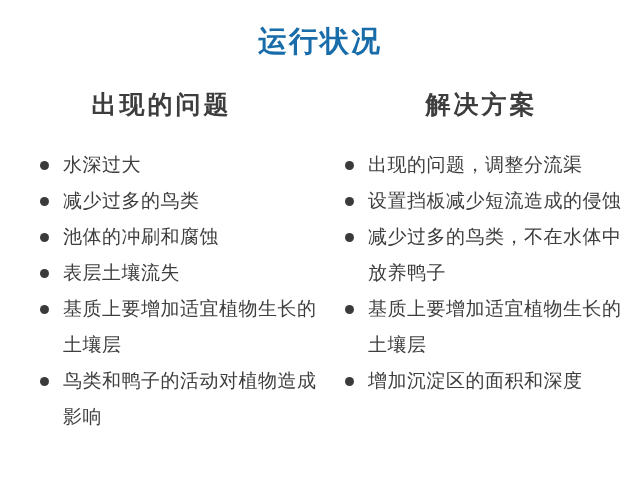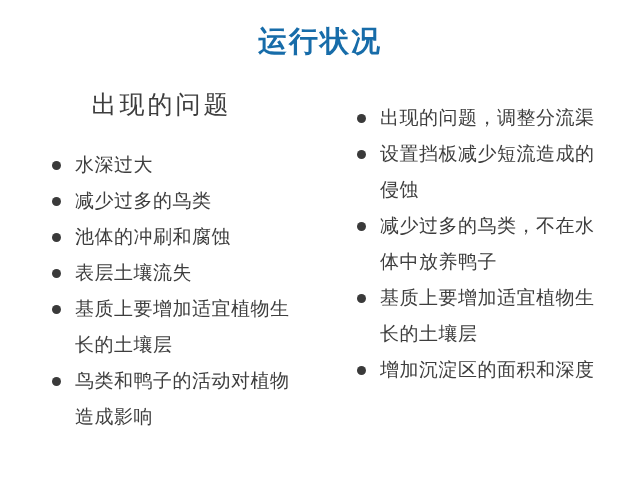--- a/index.html
+++ b/index.html
@@ -36,30 +36,30 @@
     gap: 24px;
   }
   .col {
     flex: 1 1 50%;
     min-width: 0;
   }
   .col-header {
     margin: 0 0 26px 0;
     text-align: center;
     font-size: 25px;
-    font-weight: normal;
+    font-weight: bold;
     letter-spacing: 3px;
     color: #3d3d3d;
   }
   .col:first-child .col-header {
     margin-right: 30px; 
   }
   .bullet-list {
     list-style: none;
-    margin: 12px;
+    margin: 0;
     padding: 0;
     font-size: 19px;
     line-height: 36px;
   }
   .bullet-item {
     display: flex;
     align-items: flex-start;
   }
   .dot {
     flex: 0 0 auto;
@@ -106,20 +106,21 @@
           <span class="item-text">基质上要增加适宜植物生长的土壤层</span>
         </li>
         <li class="bullet-item">
           <span class="dot"></span>
           <span class="item-text">鸟类和鸭子的活动对植物造成影响</span>
         </li>
       </ul>
     </section>
 
     <section class="col">
+      <h2 class="col-header">解决方案</h2>
       <ul class="bullet-list">
         <li class="bullet-item">
           <span class="dot"></span>
           <span class="item-text">出现的问题，调整分流渠</span>
         </li>
         <li class="bullet-item">
           <span class="dot"></span>
           <span class="item-text">设置挡板减少短流造成的侵蚀</span>
         </li>
         <li class="bullet-item">

